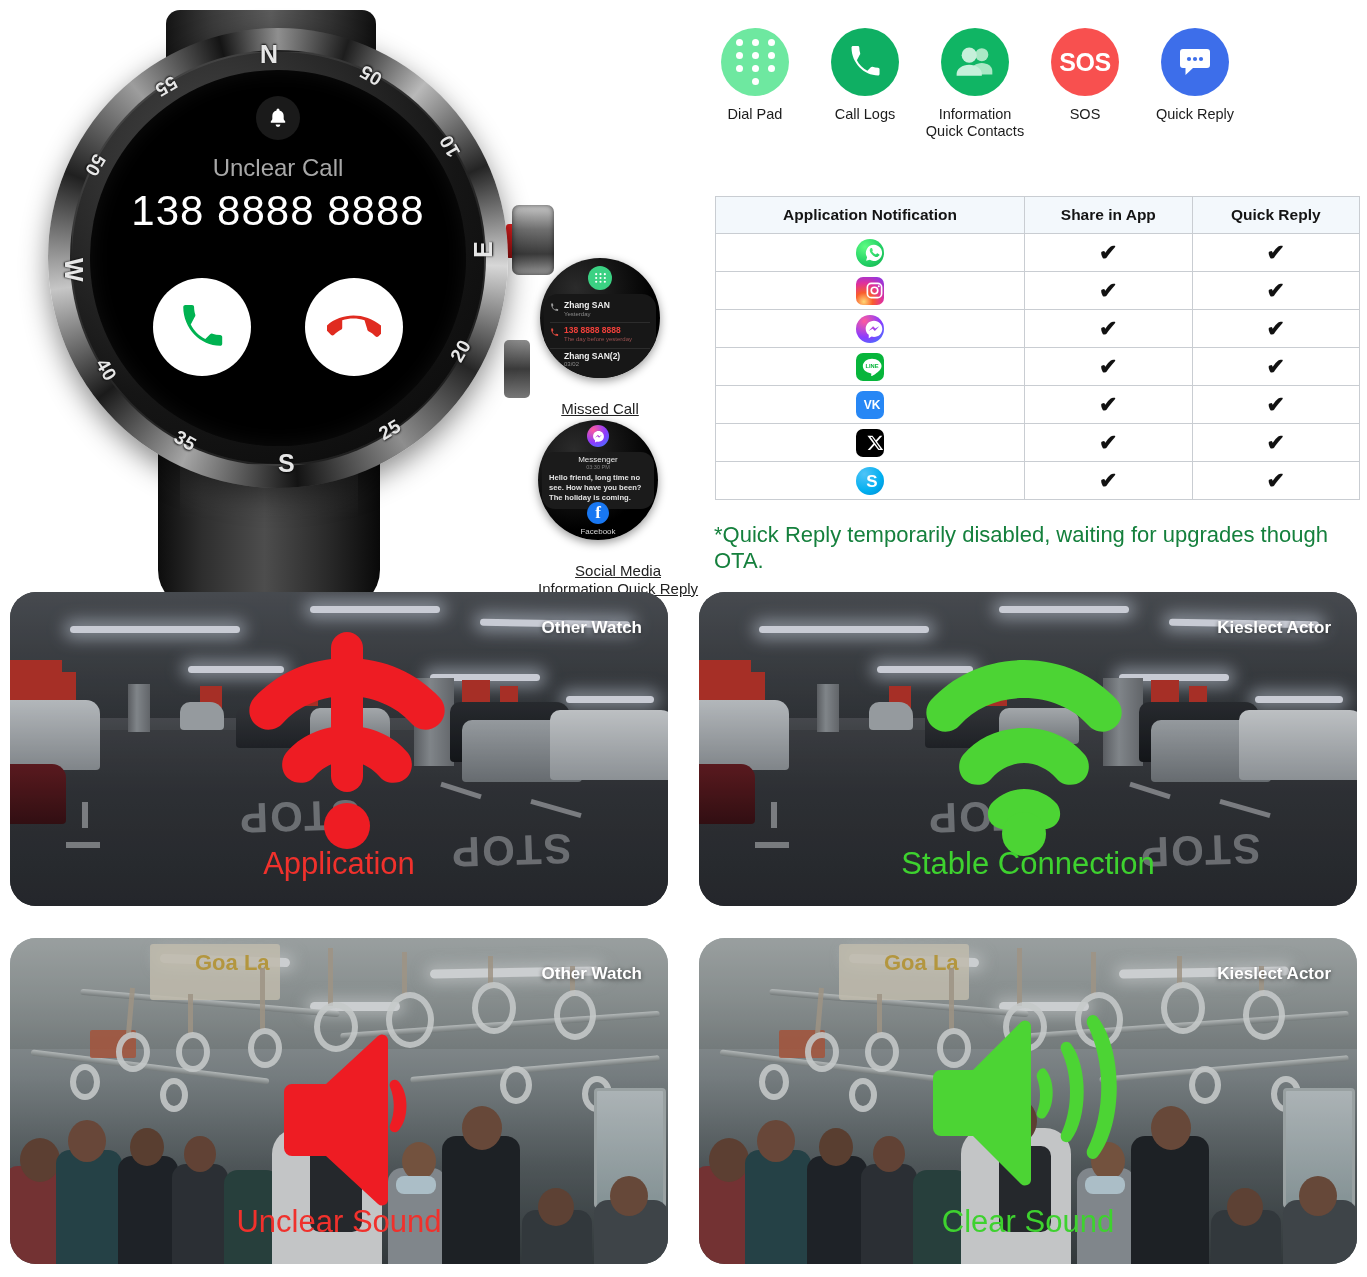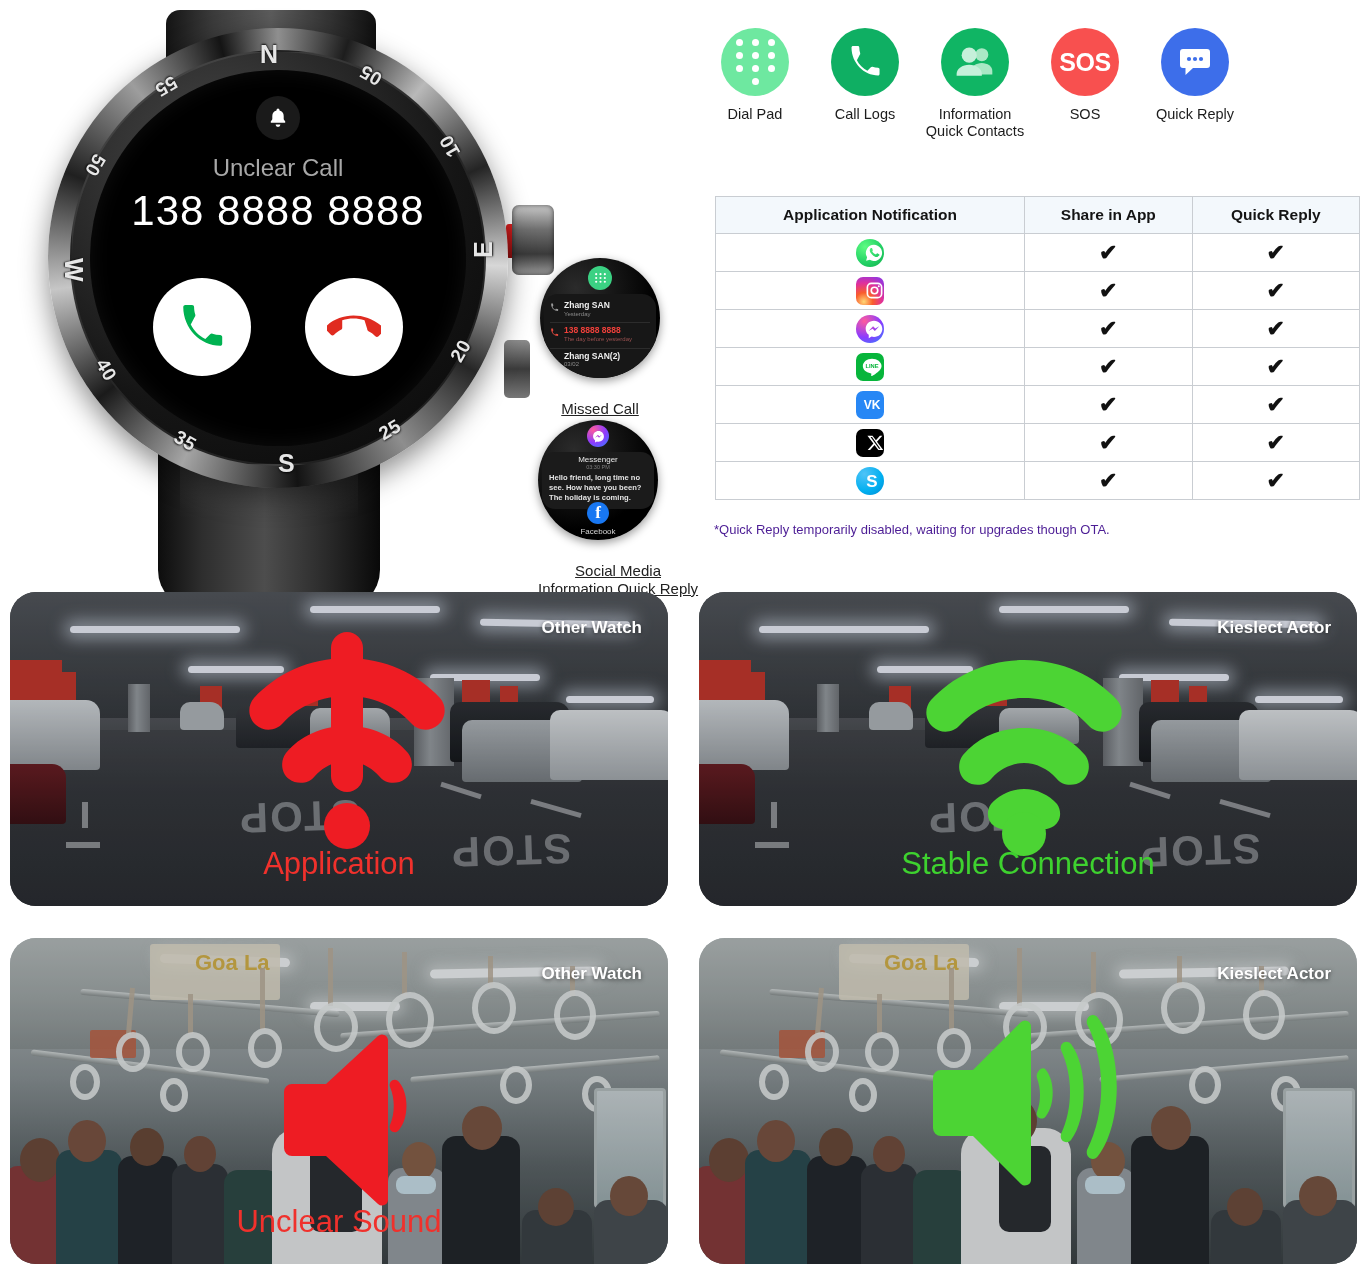--- a/index.html
+++ b/index.html
@@ -204,21 +204,21 @@
   .ic-wa { background: radial-gradient(circle at 32% 28%, #5efc82, #25D366 55%, #0fae4c 100%); border-radius:50%; }
   .ic-ig { background: radial-gradient(circle at 28% 88%, #ffd776 0%, #f95d2c 28%, #e0309b 58%, #9b36d9 85%); }
   .ic-ms { background: radial-gradient(circle at 30% 22%, #ff5b9c, #8b3bff 55%, #2b87ff 100%); border-radius:50%; }
   .ic-li { background: #07B53B; }
   .ic-vk { background: #2787F5; }
   .ic-x  { background: #000; }
   .ic-sk { background: radial-gradient(circle at 30% 25%, #4fc3f7, #00AFF0 60%, #0288d1 100%); border-radius:50%; }
 
   .note {
     position: absolute; left: 714px; top: 522px; width: 650px;
-    color: #4c1d95; font-size: 13px;
+    color: #15803d; font-size: 22px;
   }
 
   
   .panel {
     position: absolute; border-radius: 26px; overflow: hidden;
   }
   .panel .label {
     position: absolute; right: 26px; top: 26px; color: #fff;
     font-size: 17px; font-weight: 700; text-shadow: 0 1px 4px rgba(0,0,0,.6);
     z-index: 5;
@@ -786,13 +786,14 @@
   <svg style="position:absolute;left:232px;top:70px;" width="200" height="190" viewBox="0 0 200 190">
     <g fill="#4cd434">
       <path d="M90 14 42 62H10a8 8 0 0 0-8 8v50a8 8 0 0 0 8 8h32l48 48a6 6 0 0 0 10-4V18a6 6 0 0 0-10-4z"></path>
       <path d="M115 62c9 11 9 35 0 46-3 5-11 2-9-4 4-11 4-23 0-34-2-6 6-13 9-8z"></path>
       <path d="M140 36c17 22 17 74 0 96-4 5-12 1-10-6 12-26 12-58 0-84-2-7 6-11 10-6z"></path>
       <path d="M167 10c25 32 25 106 0 138-4 6-13 2-11-6 19-38 19-88 0-126-2-8 7-12 11-6z"></path>
     </g>
   </svg>
 
   <div class="label">Kieslect Actor</div>
+  <div class="caption cap-green">Clear Sound</div>
 </div>
 
 </body></html>

